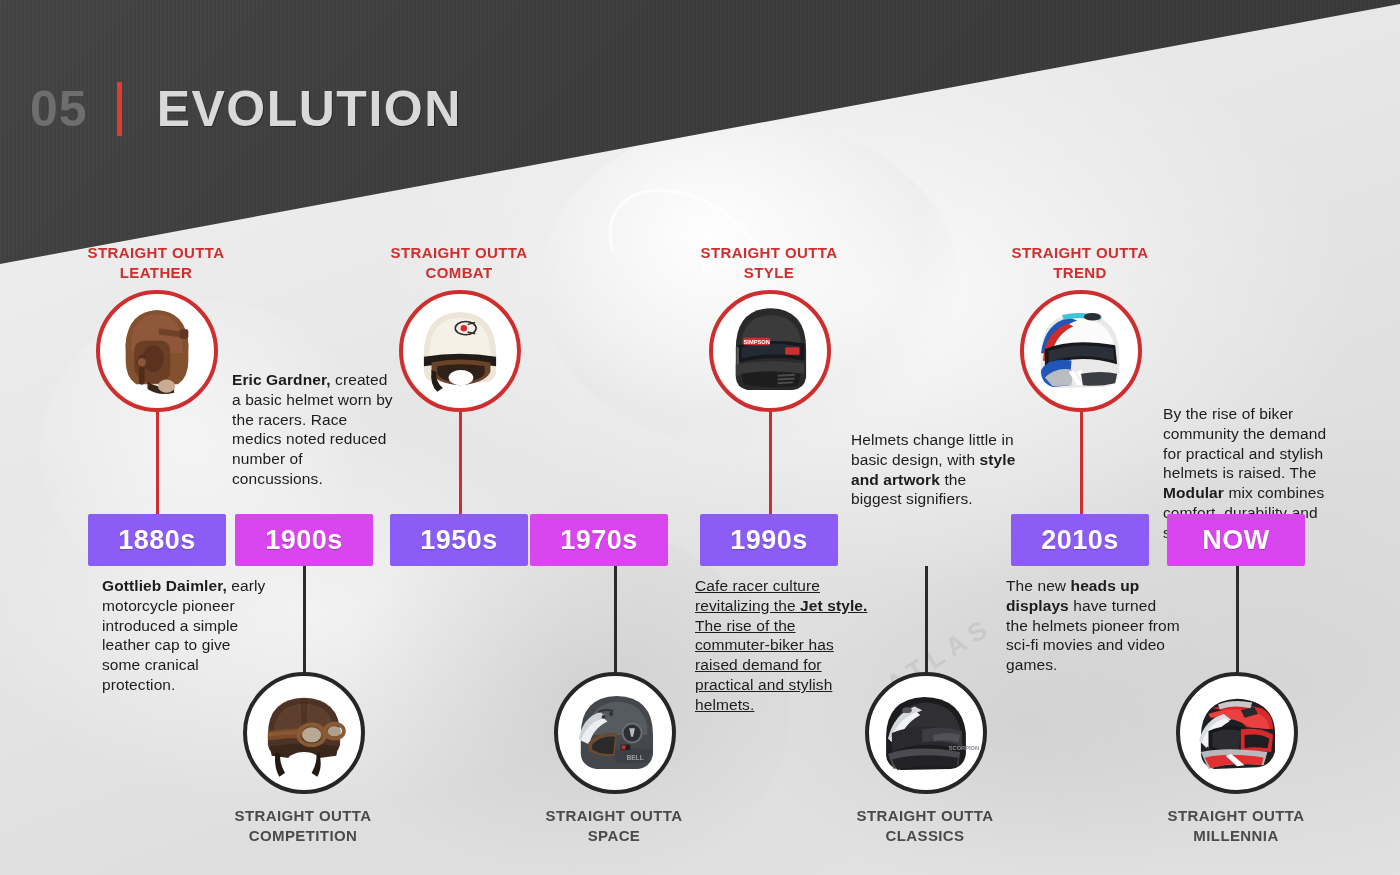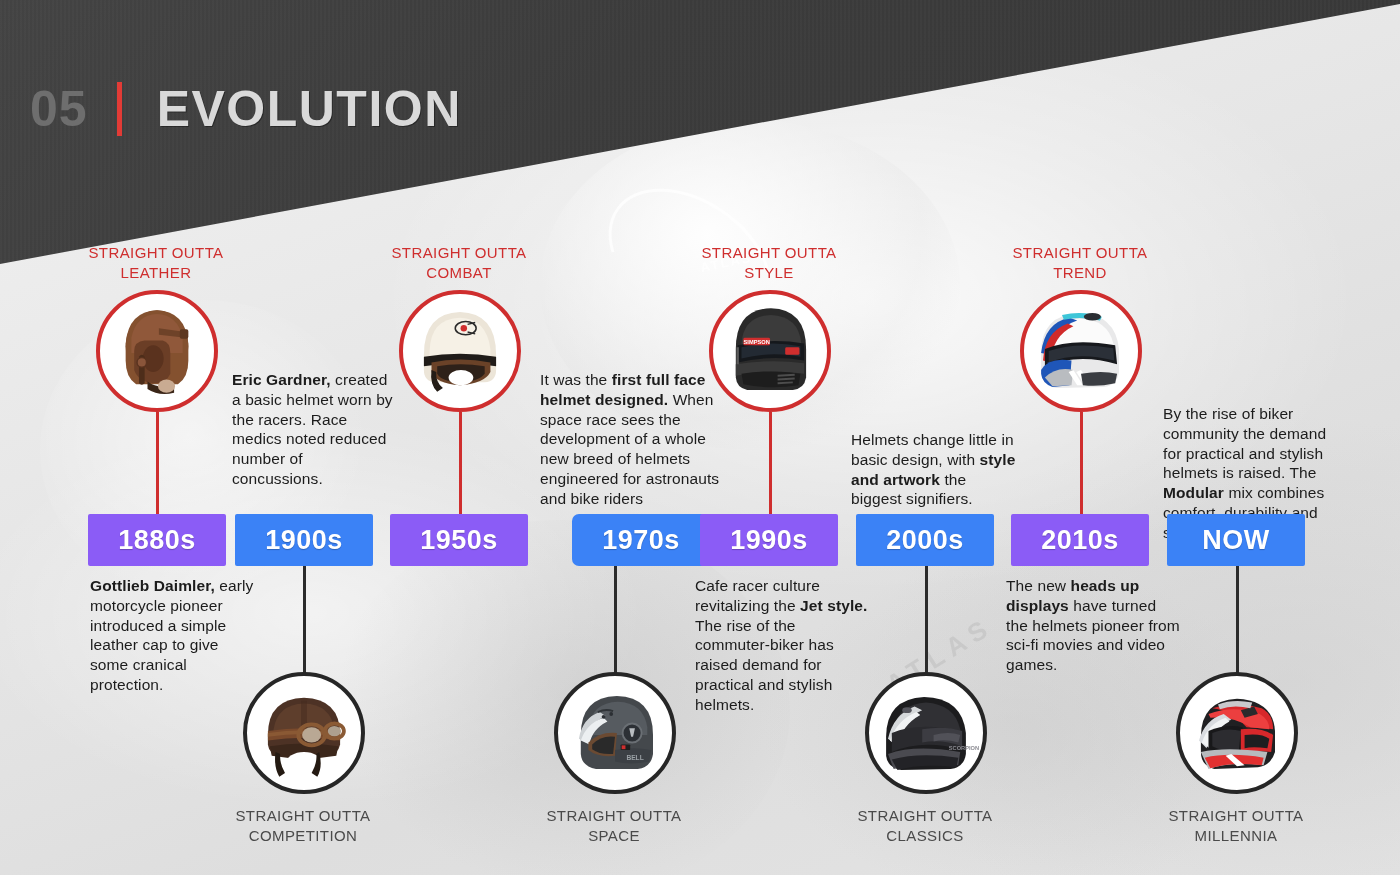--- a/index.html
+++ b/index.html
@@ -72,39 +72,39 @@
 
   
   .era {
     position:absolute; height:52px; width:138px; top:514px;
     display:flex; align-items:center; justify-content:center;
     color:#ffffff; font-weight:bold; font-size:27px; letter-spacing:0.5px;
     border-radius:2px;
     text-shadow:0 1px 1px rgba(0,0,0,0.25);
   }
   .era.red  { background:#8b5cf6; }
-  .era.dark { background:#3b82f6; }
+  .era.dark { background:#d946ef; }
 
   
   .conn { position:absolute; width:3px; }
   .conn.up   { background:#cf2e2e; }
   .conn.down { background:#2b2b2b; }
 
   
   .circle {
     position:absolute; border-radius:50%;
     background:#ffffff; overflow:hidden;
     display:flex; align-items:center; justify-content:center;
   }
   .circle.top    { width:122px; height:122px; border:4px solid #cf2e2e; }
   .circle.bottom { width:122px; height:122px; border:4px solid #262626; }
 
   .cap {
     position:absolute; text-align:center; width:200px;
-    font-weight:normal; font-size:15px; line-height:1.3; letter-spacing:0.4px;
+    font-weight:bold; font-size:15px; line-height:1.3; letter-spacing:0.4px;
   }
   .cap.red  { color:#cf2e2e; }
   .cap.dark { color:#4a4a4a; }
 
   
   .para {
     position:absolute; font-size:15.5px; line-height:1.28; color:#1c1c1c;
     letter-spacing:0.1px;
   }
   .para b { font-weight:bold; }
@@ -171,23 +171,20 @@
       <ellipse cx="61" cy="88" rx="13" ry="8" fill="#ffffff"></ellipse>
       <path d="M30 80 Q28 95 36 103 L42 99 Q34 92 35 82 Z" fill="#241d17"></path>
       <g transform="translate(66,36)">
         <ellipse cx="0" cy="0" rx="11" ry="7" fill="none" stroke="#2a2a2a" stroke-width="1.6"></ellipse>
         <circle cx="-2" cy="0" r="3.4" fill="#cf2e2e"></circle>
         <path d="M2 -4 L10 -6 M2 4 L10 6" stroke="#2a2a2a" stroke-width="1.4"></path>
       </g>
     </svg>
   </div>
   <div class="conn up" style="left:459px; top:412px; height:102px;"></div>
-  <div class="para" style="left:540px; top:370px; width:195px;">
-    <span>It was the </span><b>first full face helmet designed.</b><span> When space race sees the development of a whole new breed of helmets engineered for astronauts and bike riders</span>
-  </div>
 
   <div class="cap red" style="left:669px; top:243px;">
     <div>STRAIGHT OUTTA</div>
     <div>STYLE</div>
   </div>
   <div class="circle top" style="left:709px; top:290px;">
     <svg class="art" viewBox="0 0 120 120">
       <path d="M24 58 Q24 16 61 15 Q98 16 98 58 L98 88 Q96 100 84 101 L36 101 Q25 99 24 88 Z" fill="#2a2a2a"></path>
       <path d="M30 52 Q32 23 61 22 Q90 23 93 52 L93 62 L30 62 Z" fill="#3b3b3b"></path>
       <path d="M26 54 Q60 46 96 52 L96 70 Q60 64 26 72 Z" fill="#15181c"></path>
@@ -232,27 +229,26 @@
     </svg>
   </div>
   <div class="conn up" style="left:1080px; top:412px; height:102px;"></div>
   <div class="para" style="left:1163px; top:368px; width:175px;margin-top:36px;">
     <span>By the rise of biker community the demand for practical and stylish helmets is raised. The </span><b>Modular</b><span> mix combines comfort, durability and safety.</span>
   </div>
 
   <div class="era red" style="left:88px;">1880s</div>
   <div class="era dark" style="left:235px;">1900s</div>
   <div class="era red" style="left:390px;">1950s</div>
-  <div class="era dark" style="left:572px;border-radius:7px;">1970s</div>
+  <div class="era dark" style="left:530px;">1970s</div>
   <div class="era red" style="left:700px;">1990s</div>
-  <div class="era dark" style="left:856px;">2000s</div>
   <div class="era red" style="left:1011px;">2010s</div>
   <div class="era dark" style="left:1167px;">NOW</div>
 
-  <div class="para" style="left:90px; top:576px; width:165px;">
+  <div class="para" style="left:102px; top:576px; width:165px;">
     <b>Gottlieb Daimler,</b><span> early motorcycle pioneer introduced a simple  leather cap to give some cranical protection.</span>
   </div>
 
   <div class="conn down" style="left:303px; top:566px; height:108px;"></div>
   <div class="circle bottom" style="left:243px; top:672px;">
     <svg class="art" viewBox="0 0 120 120">
       <path d="M22 62 Q22 24 60 23 Q98 24 98 62 L98 72 Q96 82 86 83 L34 83 Q23 82 22 72 Z" fill="#4d3225"></path>
       <path d="M28 56 Q32 30 60 29 Q88 30 92 56 L92 64 L28 64 Z" fill="#5e3e2c"></path>
       <path d="M57 26 L63 26 L63 64 L57 64 Z" fill="#44291d" opacity="0.5"></path>
       <path d="M22 58 Q60 52 98 58 L98 68 Q60 62 22 68 Z" fill="#7a4a2c"></path>
@@ -294,21 +290,21 @@
       <path d="M42 38 Q50 34 58 37" stroke="#2f3337" stroke-width="2" fill="none"></path>
       <circle cx="48" cy="43" r="2" fill="#2b2f33"></circle>
       <circle cx="56" cy="40" r="2" fill="#2b2f33"></circle>
     </svg>
   </div>
   <div class="cap dark" style="left:514px; top:806px;">
     <div>STRAIGHT OUTTA</div>
     <div>SPACE</div>
   </div>
 
-  <div class="para" style="left:695px; top:576px; width:175px;">
+  <div class="para" style="left:695px; top:576px; width:175px;text-decoration:underline;">
     <span>Cafe racer culture revitalizing the </span><b>Jet style.</b><span> The rise of the commuter-biker has raised demand for practical and stylish helmets.</span>
   </div>
 
   <div class="conn down" style="left:925px; top:566px; height:108px;"></div>
   <div class="circle bottom" style="left:865px; top:672px;">
     <svg class="art" viewBox="0 0 120 120">
       <path d="M18 64 Q18 24 58 22 Q98 23 102 60 L102 82 Q100 96 86 98 L34 99 Q19 96 18 84 Z" fill="#1c1c1e"></path>
       <path d="M26 54 Q32 30 60 28 Q90 30 96 56 L96 62 L26 62 Z" fill="#303034"></path>
       <path d="M20 66 Q26 40 48 32 L56 36 Q32 46 28 72 Z" fill="#d5d8da"></path>
       <path d="M22 68 Q30 46 50 38 L54 41 Q34 52 30 74 Z" fill="#f0f2f3"></path>

